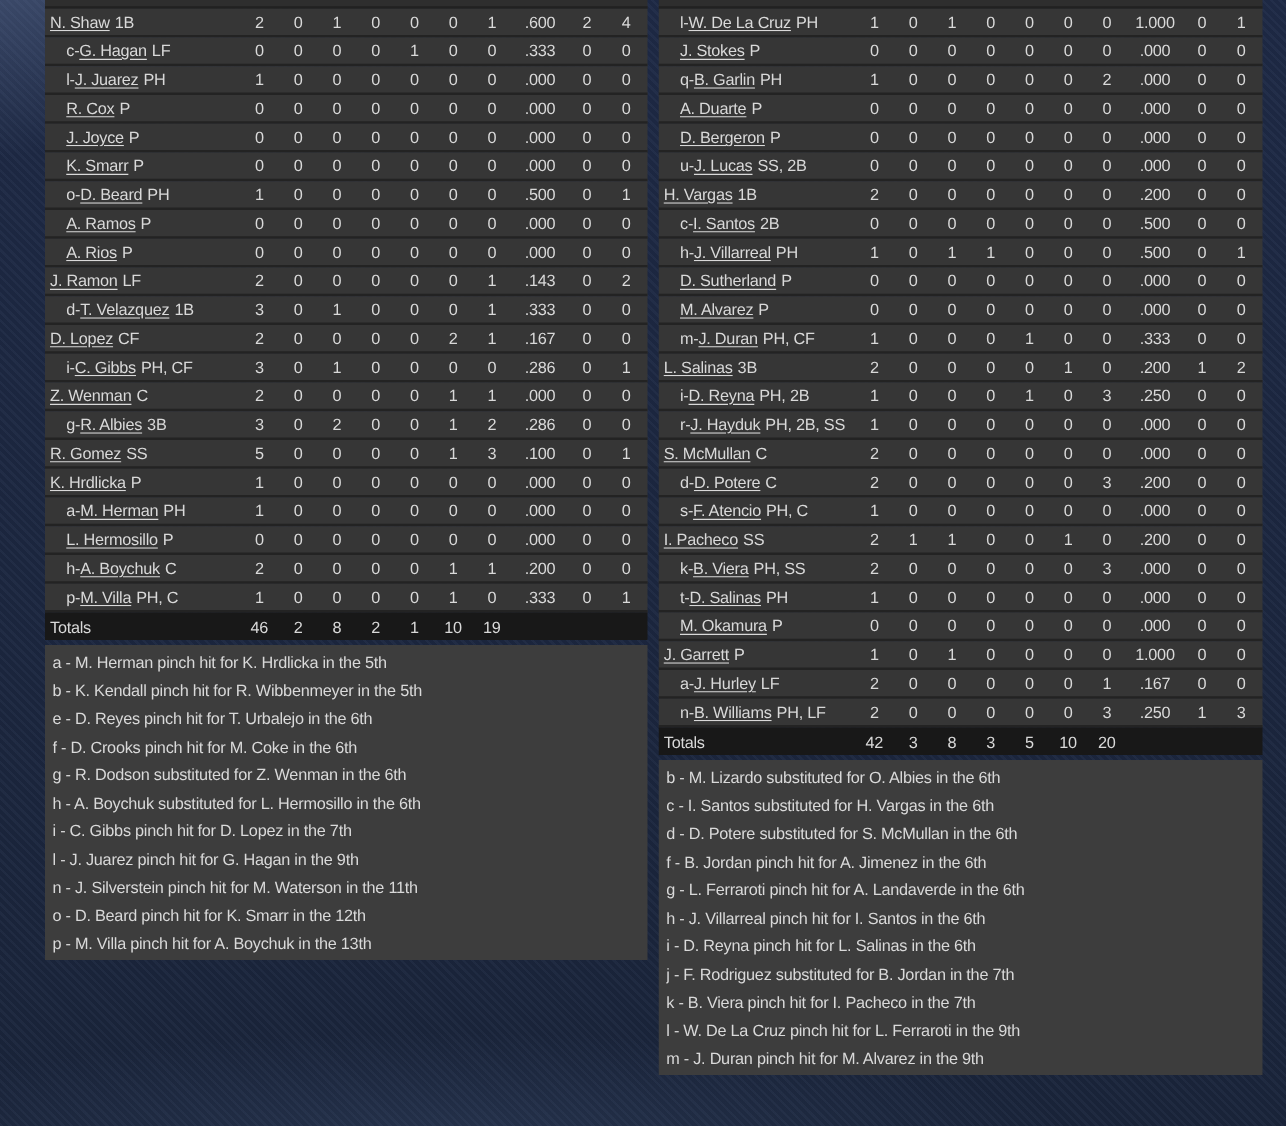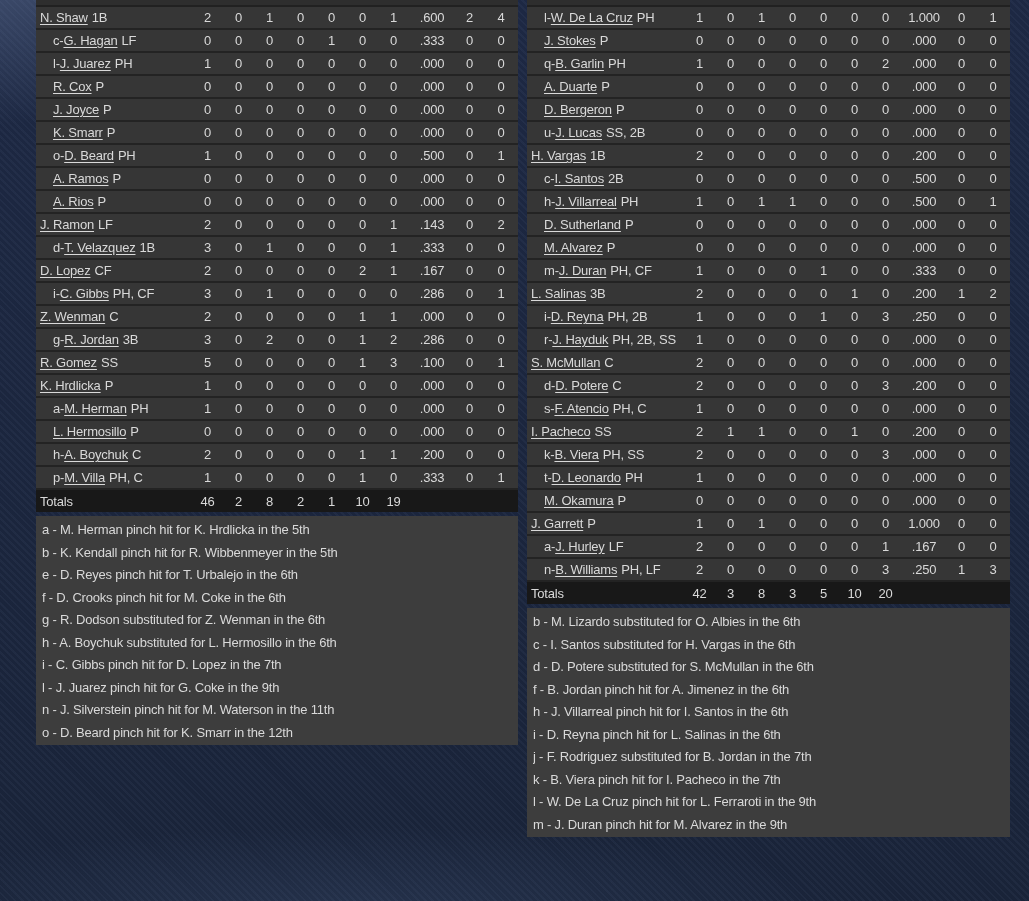--- a/index.html
+++ b/index.html
@@ -234,21 +234,21 @@
           <div class="stat" style="flex-basis: 31px;">0</div>
           <div class="stat" style="flex-basis: 31px;">0</div>
           <div class="stat" style="flex-basis: 31px;">0</div>
           <div class="stat" style="flex-basis: 31px;">1</div>
           <div class="stat" style="flex-basis: 31px;">1</div>
           <div class="stat" style="flex-basis: 46px;">.000</div>
           <div class="stat" style="flex-basis: 29px;">0</div>
           <div class="stat" style="flex-basis: 34px;">0</div>
         </div>
         <div class="row indent">
-          <div class="name-cell"><span class="prefix">g-</span><span class="pname">R. Jordan</span><span class="pos">3B</span></div>
+          <div class="name-cell"><span class="prefix">g-</span><span class="pname">R. Albies</span><span class="pos">3B</span></div>
           <div class="stat" style="flex-basis: 31px;">3</div>
           <div class="stat" style="flex-basis: 31px;">0</div>
           <div class="stat" style="flex-basis: 31px;">2</div>
           <div class="stat" style="flex-basis: 31px;">0</div>
           <div class="stat" style="flex-basis: 31px;">0</div>
           <div class="stat" style="flex-basis: 31px;">1</div>
           <div class="stat" style="flex-basis: 31px;">2</div>
           <div class="stat" style="flex-basis: 46px;">.286</div>
           <div class="stat" style="flex-basis: 29px;">0</div>
           <div class="stat" style="flex-basis: 34px;">0</div>
@@ -346,23 +346,24 @@
         </div>
       </div>
     <div class="notes">
         <div class="note">a - M. Herman pinch hit for K. Hrdlicka in the 5th</div>
         <div class="note">b - K. Kendall pinch hit for R. Wibbenmeyer in the 5th</div>
         <div class="note">e - D. Reyes pinch hit for T. Urbalejo in the 6th</div>
         <div class="note">f - D. Crooks pinch hit for M. Coke in the 6th</div>
         <div class="note">g - R. Dodson substituted for Z. Wenman in the 6th</div>
         <div class="note">h - A. Boychuk substituted for L. Hermosillo in the 6th</div>
         <div class="note">i - C. Gibbs pinch hit for D. Lopez in the 7th</div>
-        <div class="note">l - J. Juarez pinch hit for G. Coke in the 9th</div>
+        <div class="note">l - J. Juarez pinch hit for G. Hagan in the 9th</div>
         <div class="note">n - J. Silverstein pinch hit for M. Waterson in the 11th</div>
         <div class="note">o - D. Beard pinch hit for K. Smarr in the 12th</div>
+        <div class="note">p - M. Villa pinch hit for A. Boychuk in the 13th</div>
       </div>
   </div>
 
   <div class="box right-box">
     <div class="top-strip"></div>
     <div>
         <div class="row indent">
           <div class="name-cell"><span class="prefix">l-</span><span class="pname">W. De La Cruz</span><span class="pos">PH</span></div>
           <div class="stat" style="flex-basis: 31px;">1</div>
           <div class="stat" style="flex-basis: 31px;">0</div>
@@ -616,21 +617,21 @@
           <div class="stat" style="flex-basis: 31px;">0</div>
           <div class="stat" style="flex-basis: 31px;">0</div>
           <div class="stat" style="flex-basis: 31px;">0</div>
           <div class="stat" style="flex-basis: 31px;">0</div>
           <div class="stat" style="flex-basis: 31px;">3</div>
           <div class="stat" style="flex-basis: 46px;">.000</div>
           <div class="stat" style="flex-basis: 29px;">0</div>
           <div class="stat" style="flex-basis: 34px;">0</div>
         </div>
         <div class="row indent">
-          <div class="name-cell"><span class="prefix">t-</span><span class="pname">D. Leonardo</span><span class="pos">PH</span></div>
+          <div class="name-cell"><span class="prefix">t-</span><span class="pname">D. Salinas</span><span class="pos">PH</span></div>
           <div class="stat" style="flex-basis: 31px;">1</div>
           <div class="stat" style="flex-basis: 31px;">0</div>
           <div class="stat" style="flex-basis: 31px;">0</div>
           <div class="stat" style="flex-basis: 31px;">0</div>
           <div class="stat" style="flex-basis: 31px;">0</div>
           <div class="stat" style="flex-basis: 31px;">0</div>
           <div class="stat" style="flex-basis: 31px;">0</div>
           <div class="stat" style="flex-basis: 46px;">.000</div>
           <div class="stat" style="flex-basis: 29px;">0</div>
           <div class="stat" style="flex-basis: 34px;">0</div>
@@ -699,20 +700,21 @@
           <div class="stat" style="flex-basis: 46px;"></div>
           <div class="stat" style="flex-basis: 29px;"></div>
           <div class="stat" style="flex-basis: 34px;"></div>
         </div>
       </div>
     <div class="notes">
         <div class="note">b - M. Lizardo substituted for O. Albies in the 6th</div>
         <div class="note">c - I. Santos substituted for H. Vargas in the 6th</div>
         <div class="note">d - D. Potere substituted for S. McMullan in the 6th</div>
         <div class="note">f - B. Jordan pinch hit for A. Jimenez in the 6th</div>
+        <div class="note">g - L. Ferraroti pinch hit for A. Landaverde in the 6th</div>
         <div class="note">h - J. Villarreal pinch hit for I. Santos in the 6th</div>
         <div class="note">i - D. Reyna pinch hit for L. Salinas in the 6th</div>
         <div class="note">j - F. Rodriguez substituted for B. Jordan in the 7th</div>
         <div class="note">k - B. Viera pinch hit for I. Pacheco in the 7th</div>
         <div class="note">l - W. De La Cruz pinch hit for L. Ferraroti in the 9th</div>
         <div class="note">m - J. Duran pinch hit for M. Alvarez in the 9th</div>
       </div>
   </div>
 
 </div>

